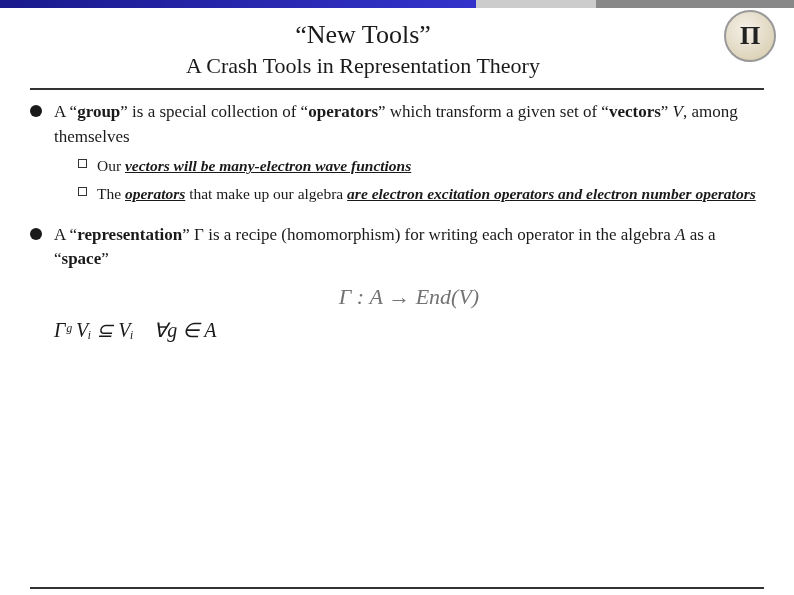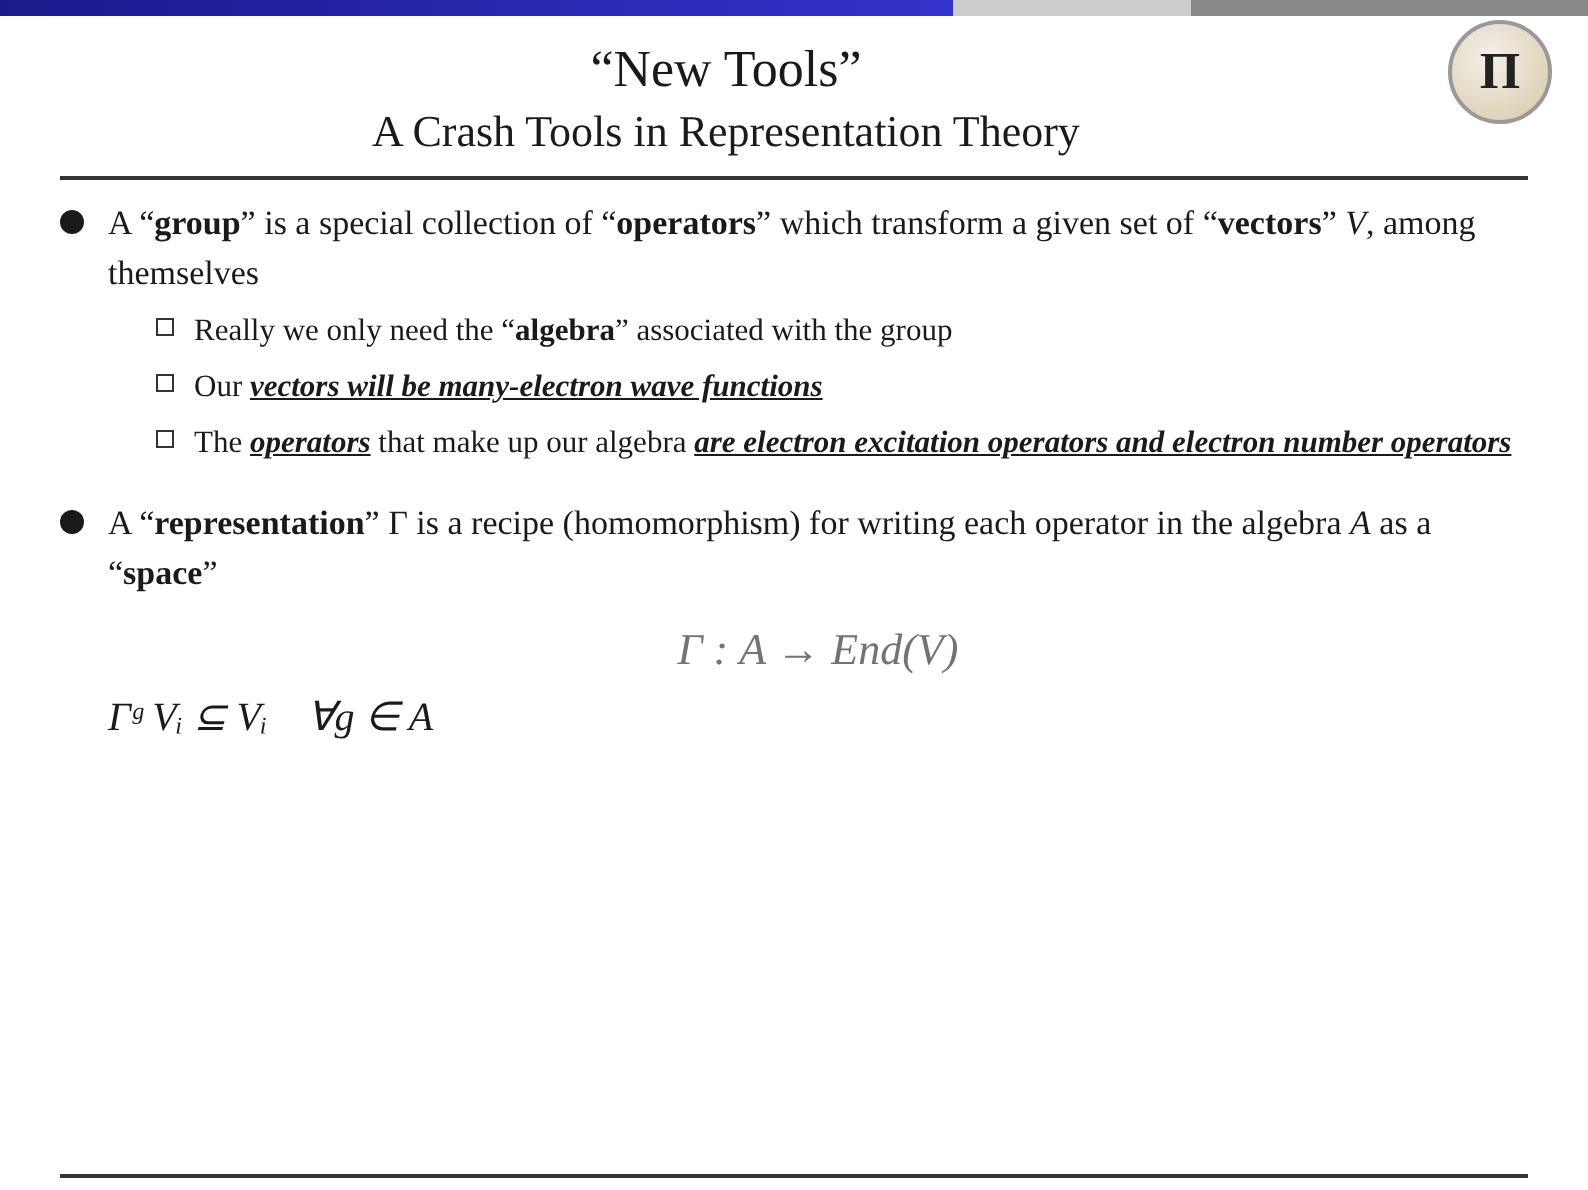--- a/index.html
+++ b/index.html
@@ -203,26 +203,20 @@
 <div class="content">
 
   <div class="bullet-item">
     <div class="bullet-dot"></div>
     <div class="bullet-text">
       A “<span class="bold">group</span>” is a special collection of “<span class="bold">operators</span>” which transform a
       given set of “<span class="bold">vectors</span>” <span class="math-inline">V</span>, among themselves
 
       <div class="sub-bullets">
 
-        <div class="sub-bullet-item">
-          <div class="sub-bullet-square"></div>
-          <div class="sub-bullet-text">
-            Really we only need the “<span class="bold">algebra</span>” associated with the group
-          </div>
-        </div>
 
         <div class="sub-bullet-item">
           <div class="sub-bullet-square"></div>
           <div class="sub-bullet-text">
             Our <span class="italic-underline">vectors will be many-electron wave functions</span>
           </div>
         </div>
 
         <div class="sub-bullet-item">
           <div class="sub-bullet-square"></div>

